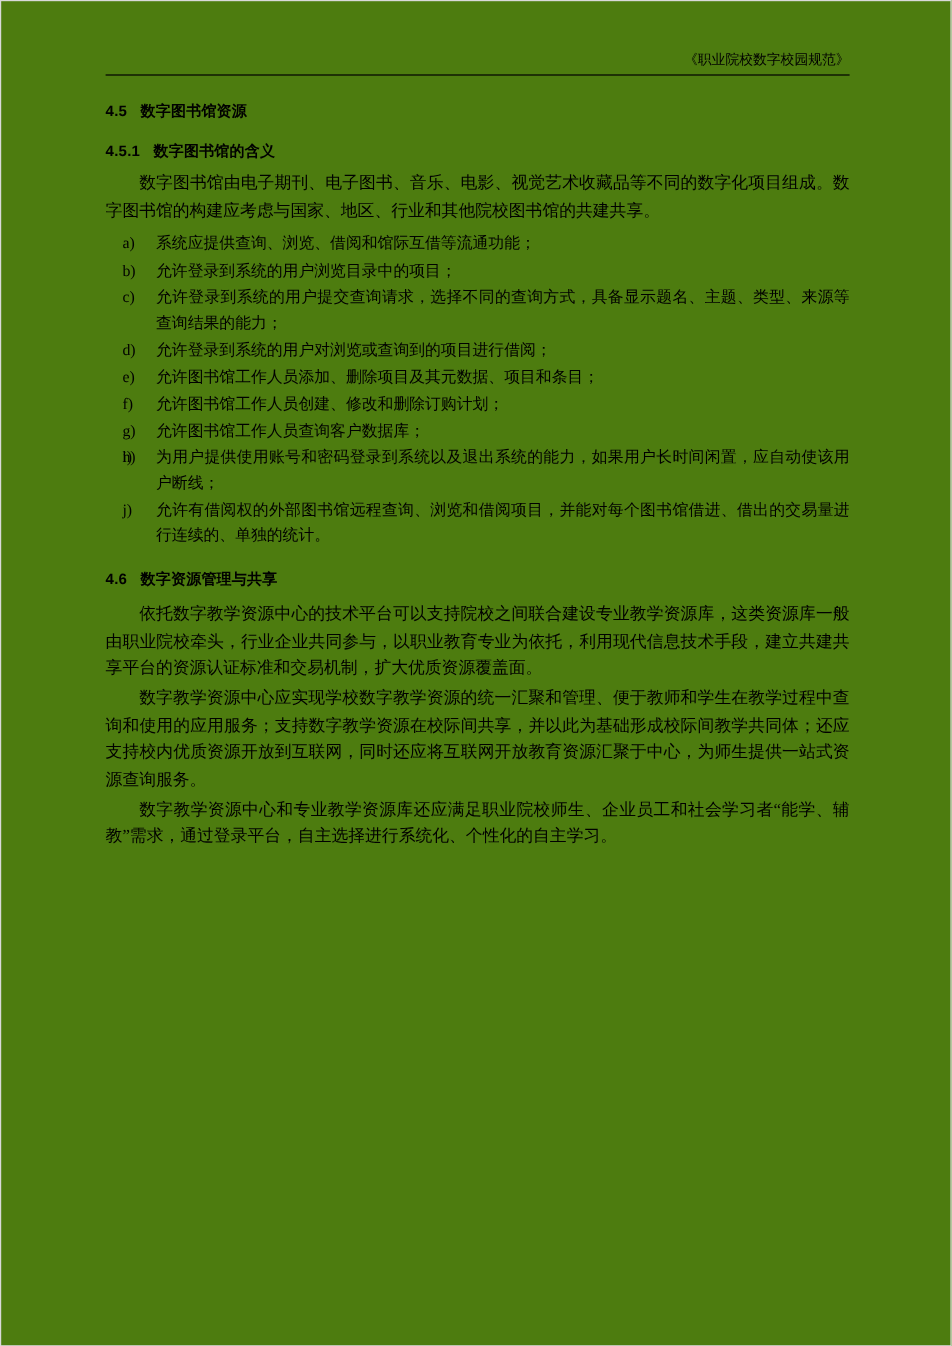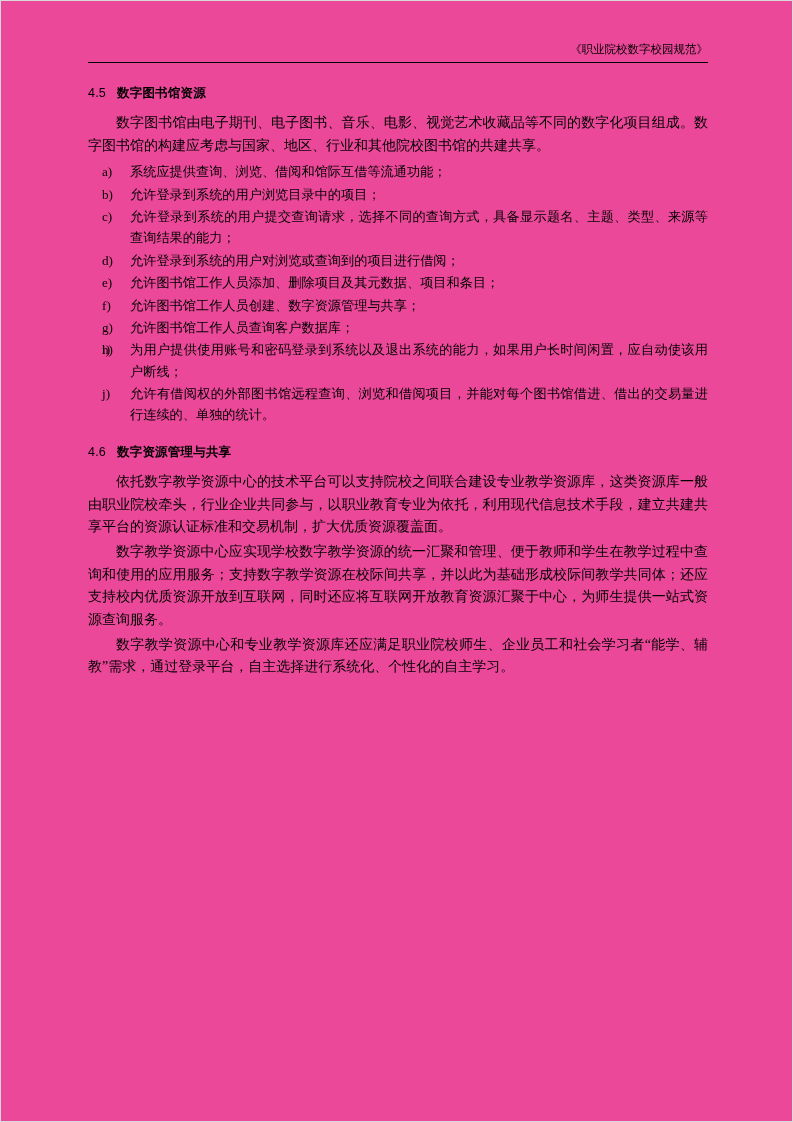--- a/index.html
+++ b/index.html
@@ -9,21 +9,21 @@
   }
   body {
     font-family: "Liberation Serif", "DejaVu Serif", serif;
     color: #000000;
   }
   .page {
     position: relative;
     width: 793px;
     height: 1122px;
     margin: 0 auto;
-    background: #ec4899;
+    background: #4d7c0f;
     box-sizing: border-box;
     overflow: hidden;
   }
   .page-frame {
     position: absolute;
     left: 0;
     top: 0;
     width: 793px;
     height: 1122px;
     border: 1px solid #d9d9d9;
@@ -55,21 +55,21 @@
     letter-spacing: 0.2px;
   }
   h3.subsec {
     font-family: "Liberation Sans", "DejaVu Sans", sans-serif;
     font-size: 12.5px;
     font-weight: bold;
     margin: 16px 0 8px 0;
     letter-spacing: 0.2px;
   }
   h2.sec .num, h3.subsec .num {
-    font-weight: normal;
+    font-weight: bold;
     font-family: "Liberation Sans", "DejaVu Sans", sans-serif;
   }
   p.body {
     font-size: 14px;
     line-height: 1.62;
     margin: 0 0 2px 0;
     text-indent: 2em;
     text-align: justify;
   }
   ol.alpha-list {
@@ -113,20 +113,24 @@
     <div class="header">
       <span>《职业院校数字校园规范》</span>
     </div>
     <div class="header-rule"></div>
 
     <h2 class="sec">
       <span class="num">4.5</span>
       &nbsp;&nbsp;<span>数字图书馆资源</span>
     </h2>
 
+    <h3 class="subsec">
+      <span class="num">4.5.1</span>
+      &nbsp;&nbsp;<span>数字图书馆的含义</span>
+    </h3>
     <p class="body">数字图书馆由电子期刊、电子图书、音乐、电影、视觉艺术收藏品等不同的数字化项目组成。数字图书馆的构建应考虑与国家、地区、行业和其他院校图书馆的共建共享。</p>
 
 
     <ol class="alpha-list">
       <li>
         <span class="marker">a)</span>
         <span>系统应提供查询、浏览、借阅和馆际互借等流通功能；</span>
       </li>
       <li>
         <span class="marker">b)</span>
@@ -139,21 +143,21 @@
       <li>
         <span class="marker">d)</span>
         <span>允许登录到系统的用户对浏览或查询到的项目进行借阅；</span>
       </li>
       <li>
         <span class="marker">e)</span>
         <span>允许图书馆工作人员添加、删除项目及其元数据、项目和条目；</span>
       </li>
       <li>
         <span class="marker">f)</span>
-        <span>允许图书馆工作人员创建、数字资源管理与共享；</span>
+        <span>允许图书馆工作人员创建、修改和删除订购计划；</span>
       </li>
       <li>
         <span class="marker">g)</span>
         <span>允许图书馆工作人员查询客户数据库；</span>
       </li>
       <li>
         <span class="marker">h)</span>
       </li>
       <li>
         <span class="marker">i)</span>

